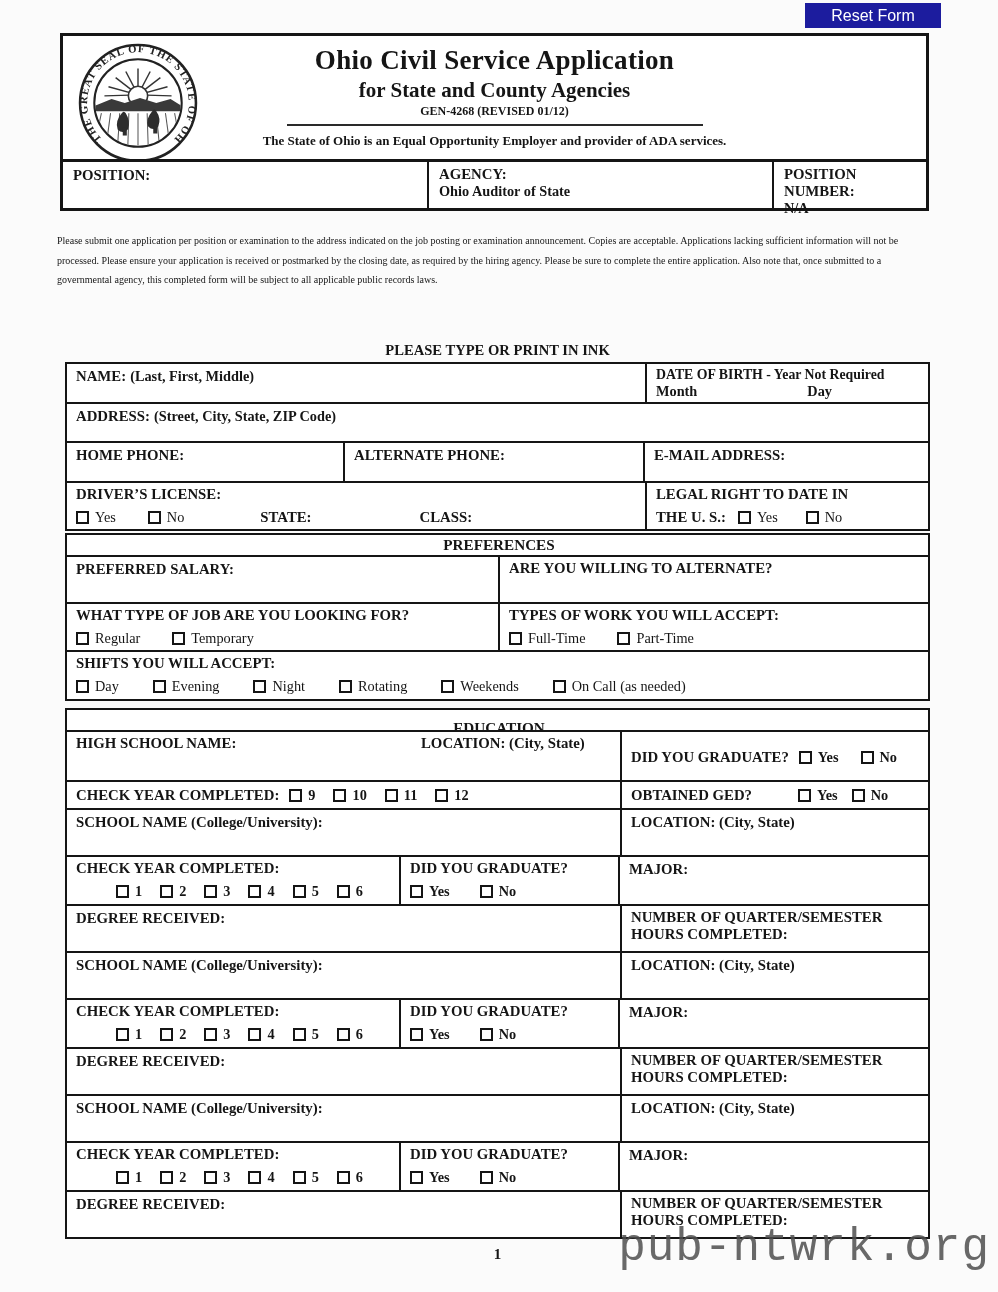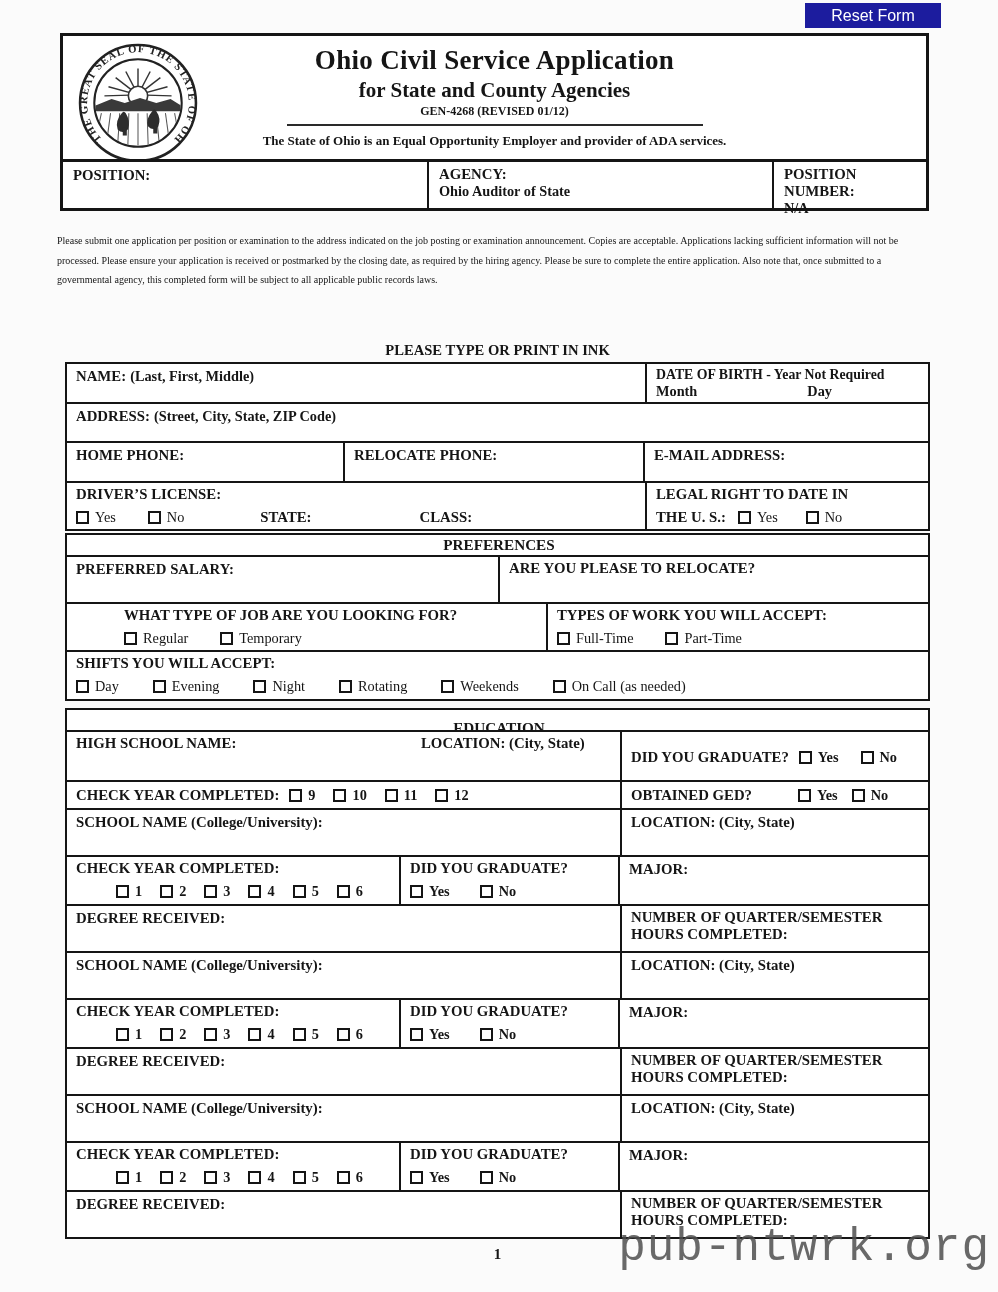--- a/index.html
+++ b/index.html
@@ -180,21 +180,21 @@
     <div class="tcell" style="flex:1;">
       <span class="lbl">ADDRESS:</span>
       <span class="plain">(Street, City, State, ZIP Code)</span>
     </div>
   </div>
   <div class="trow" style="height:38px;">
     <div class="tcell" style="width:276px;">
       <span class="lbl">HOME PHONE:</span>
     </div>
     <div class="tcell" style="width:300px;">
-      <span class="lbl">RELOCATE PHONE:</span>
+      <span class="lbl">ALTERNATE PHONE:</span>
     </div>
     <div class="tcell" style="flex:1;">
       <span class="lbl">E-MAIL ADDRESS:</span>
     </div>
   </div>
   <div class="trow" style="height:46px;">
     <div class="tcell" style="width:578px;">
       <div class="lbl">DRIVER’S LICENSE:</div>
       <div class="line2">
         <span class="cb"></span><span class="opt">Yes</span>
@@ -216,24 +216,24 @@
 
 <div class="ftable" style="top:533px;">
   <div class="trow">
       <div class="tcell sec-head" style="flex:1;padding-top:0;">PREFERENCES</div>
     </div>
   <div class="trow" style="height:45px;">
     <div class="tcell" style="width:431px;">
       <span class="lbl">PREFERRED SALARY:</span>
     </div>
     <div class="tcell" style="flex:1;">
-      <div class="lbl">ARE YOU PLEASE TO RELOCATE?</div>
-    </div>
-  </div>
-  <div class="trow" style="height:46px;padding-left:48px;">
+      <div class="lbl">ARE YOU WILLING TO ALTERNATE?</div>
+    </div>
+  </div>
+  <div class="trow" style="height:46px;">
     <div class="tcell" style="width:431px;">
       <div class="lbl">WHAT TYPE OF JOB ARE YOU LOOKING FOR?</div>
       <div class="line2">
         <span class="cb"></span><span class="opt">Regular</span>
         <span class="cb" style="margin-left:28px;"></span><span class="opt">Temporary</span>
       </div>
     </div>
     <div class="tcell" style="flex:1;">
       <div class="lbl">TYPES OF WORK YOU WILL ACCEPT:</div>
       <div class="line2">

